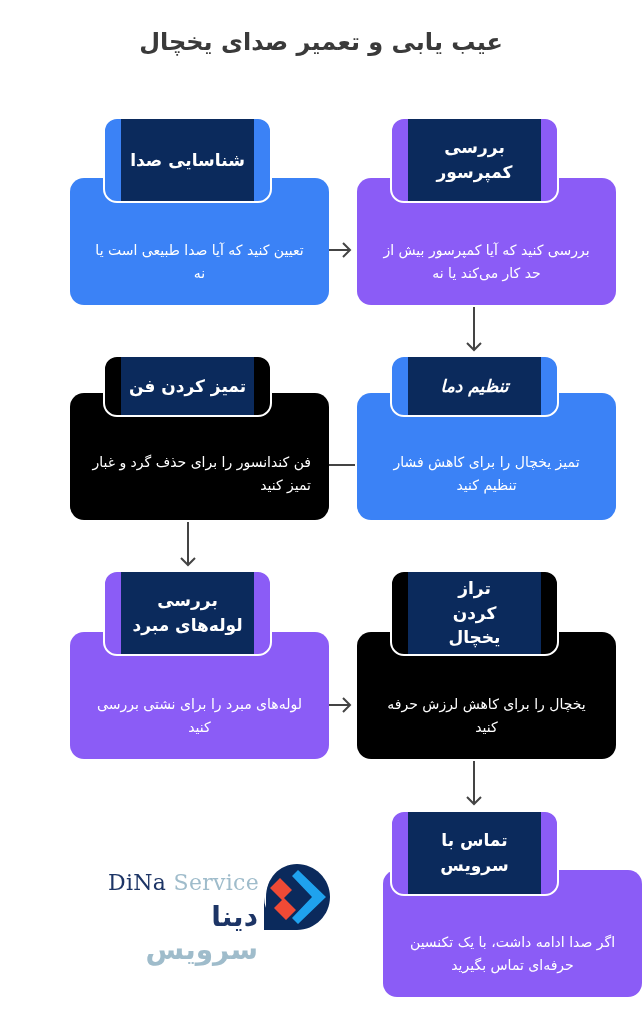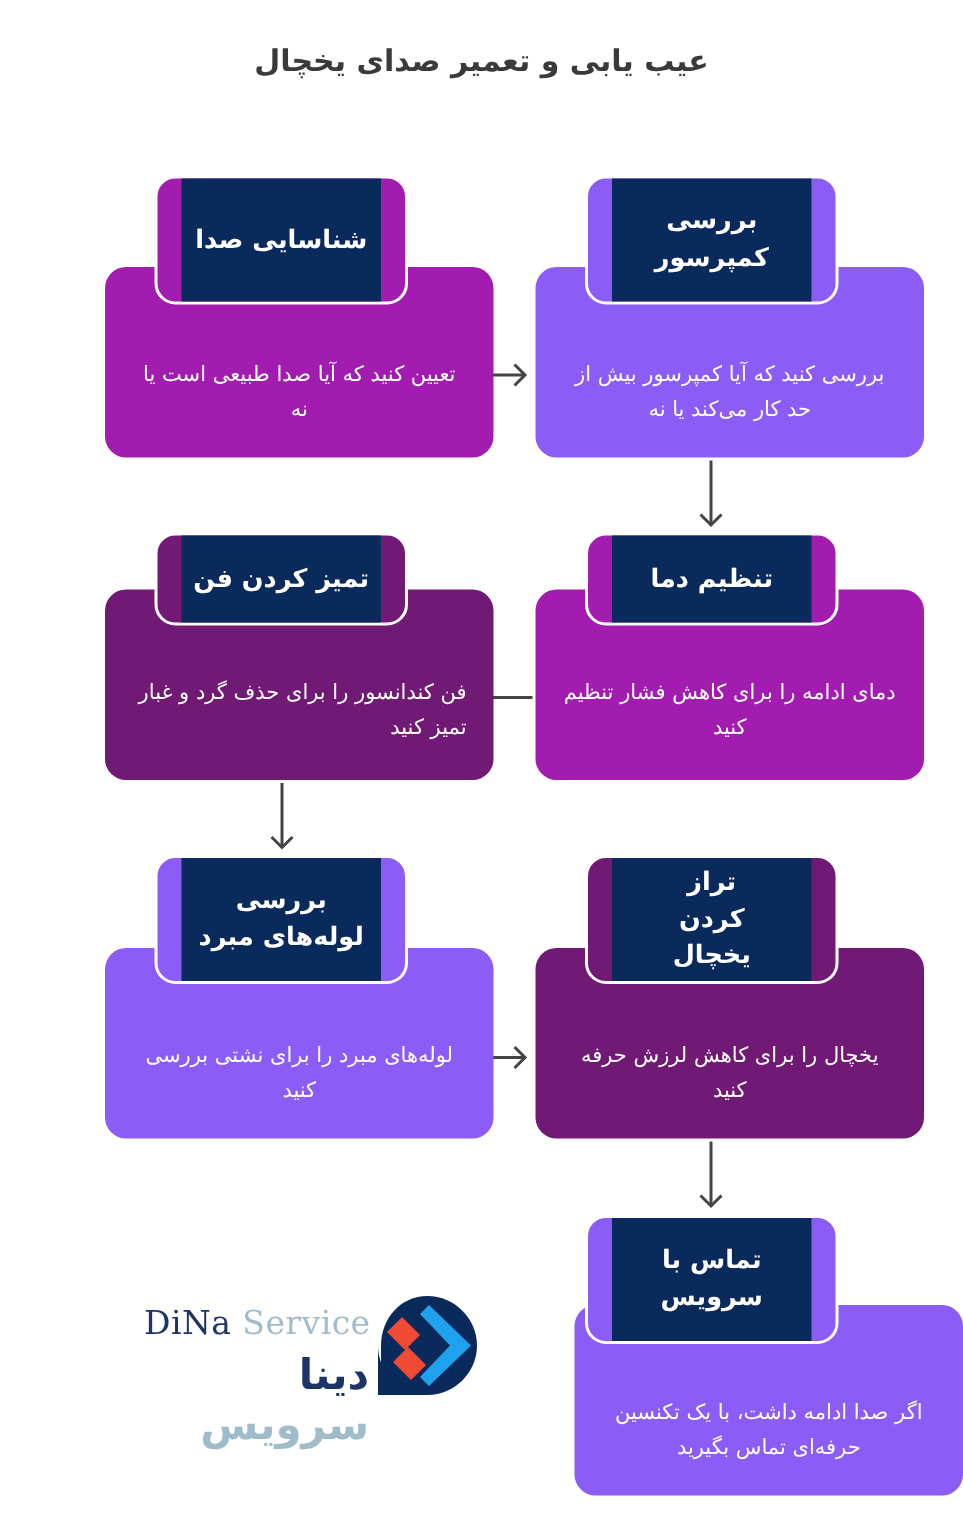--- a/index.html
+++ b/index.html
@@ -2,43 +2,43 @@
 <html><head>
 <meta charset="utf-8">
 <style>
   html, body { margin:0; padding:0; }
   body {
     width:642px; height:1024px; background:#ffffff; position:relative; overflow:hidden;
     font-family: "DejaVu Sans", sans-serif;
   }
   .title {
     position:absolute; left:0; top:28px; width:642px; text-align:center;
-    font-size:20px; font-weight:bold; color:#3a3a3a; direction:rtl;
+    font-size:24px; font-weight:bold; color:#3a3a3a; direction:rtl;
   }
   .card { position:absolute; width:235px; }
   .card .tab {
     position:absolute; left:33px; width:169px; height:86px; border-radius:14px;
     border:2px solid #ffffff; box-sizing:border-box; z-index:2;
   }
   .card .tab .inner {
     position:absolute; left:16px; right:16px; top:0; bottom:0; background:#0b2a5c;
     display:flex; align-items:center; justify-content:center; text-align:center;
     color:#ffffff; font-weight:bold; font-size:17px; line-height:1.45; direction:rtl;
   }
   .card .body {
     position:absolute; left:0; width:259px; height:127px; border-radius:14px; z-index:1;
     display:flex; align-items:center; justify-content:center; text-align:center;
     color:#ffffff; font-size:14px; line-height:1.6; direction:rtl; box-sizing:border-box;
     padding:40px 18px 0 18px;
   }
-  .blue .tab, .blue .body { background:#a21caf; }
+  .blue .tab, .blue .body { background:#3b82f6; }
   .red .tab, .red .body { background:#8b5cf6; }
-  .grey .tab, .grey .body { background:#701a75; }
+  .grey .tab, .grey .body { background:#000000; }
   .arrow { position:absolute; }
-  .logo { position:absolute; left:96px; top:862px; width:224px; height:70px; }
+  .logo { position:absolute; left:108px; top:862px; width:224px; height:70px; }
   .logo .en { position:absolute; left:0; top:8px; font-family:"DejaVu Serif", serif; font-size:22px; color:#1d3566; letter-spacing:0.3px; }
   .logo .en .light { color:#9fbccb; }
   .logo .fa { position:absolute; right:74px; top:38px; font-size:28px; font-weight:bold; direction:rtl; }
   .logo .fa .dark { color:#1d3566; }
   .logo .fa .light { color:#9fbccb; }
   .logo svg { position:absolute; right:0; top:0; }
 </style>
 </head>
 <body>
 
@@ -52,24 +52,24 @@
 </div>
 
 <div class="card red" style="left:357px; top:117px;">
   <div class="tab" style="top:0;">
     <div class="inner" style="padding:0 22px;">بررسی کمپرسور</div>
   </div>
   <div class="body" style="top:61px;">بررسی کنید که آیا کمپرسور بیش از حد کار می‌کند یا نه</div>
 </div>
 
 <div class="card blue" style="left:357px; top:355px;">
-  <div class="tab" style="top:0; height:62px;">
+  <div class="tab" style="top:0; height:62px;font-style:italic;">
     <div class="inner">تنظیم دما</div>
   </div>
-  <div class="body" style="top:38px; padding-top:34px;">دمای ادامه را برای کاهش فشار تنظیم کنید</div>
+  <div class="body" style="top:38px; padding-top:34px;">تمیز یخچال را برای کاهش فشار تنظیم کنید</div>
 </div>
 
 <div class="card grey" style="left:70px; top:355px;">
   <div class="tab" style="top:0; height:62px;">
     <div class="inner">تمیز کردن فن</div>
   </div>
   <div class="body" style="top:38px; padding-top:34px;text-align:right;">فن کندانسور را برای حذف گرد و غبار تمیز کنید</div>
 </div>
 
 <div class="card red" style="left:70px; top:570px;">

